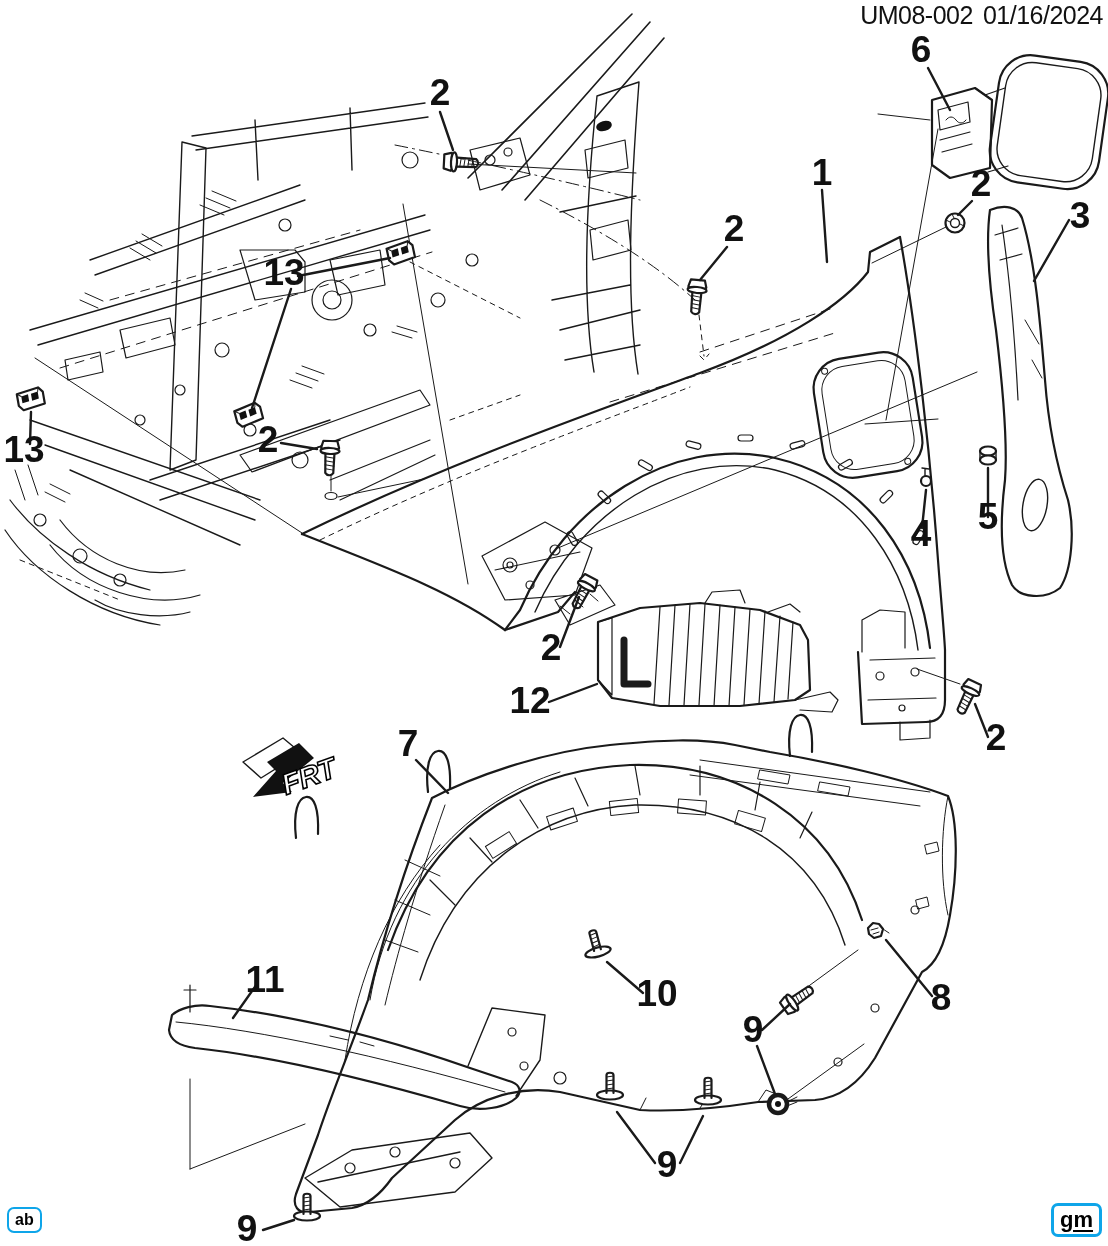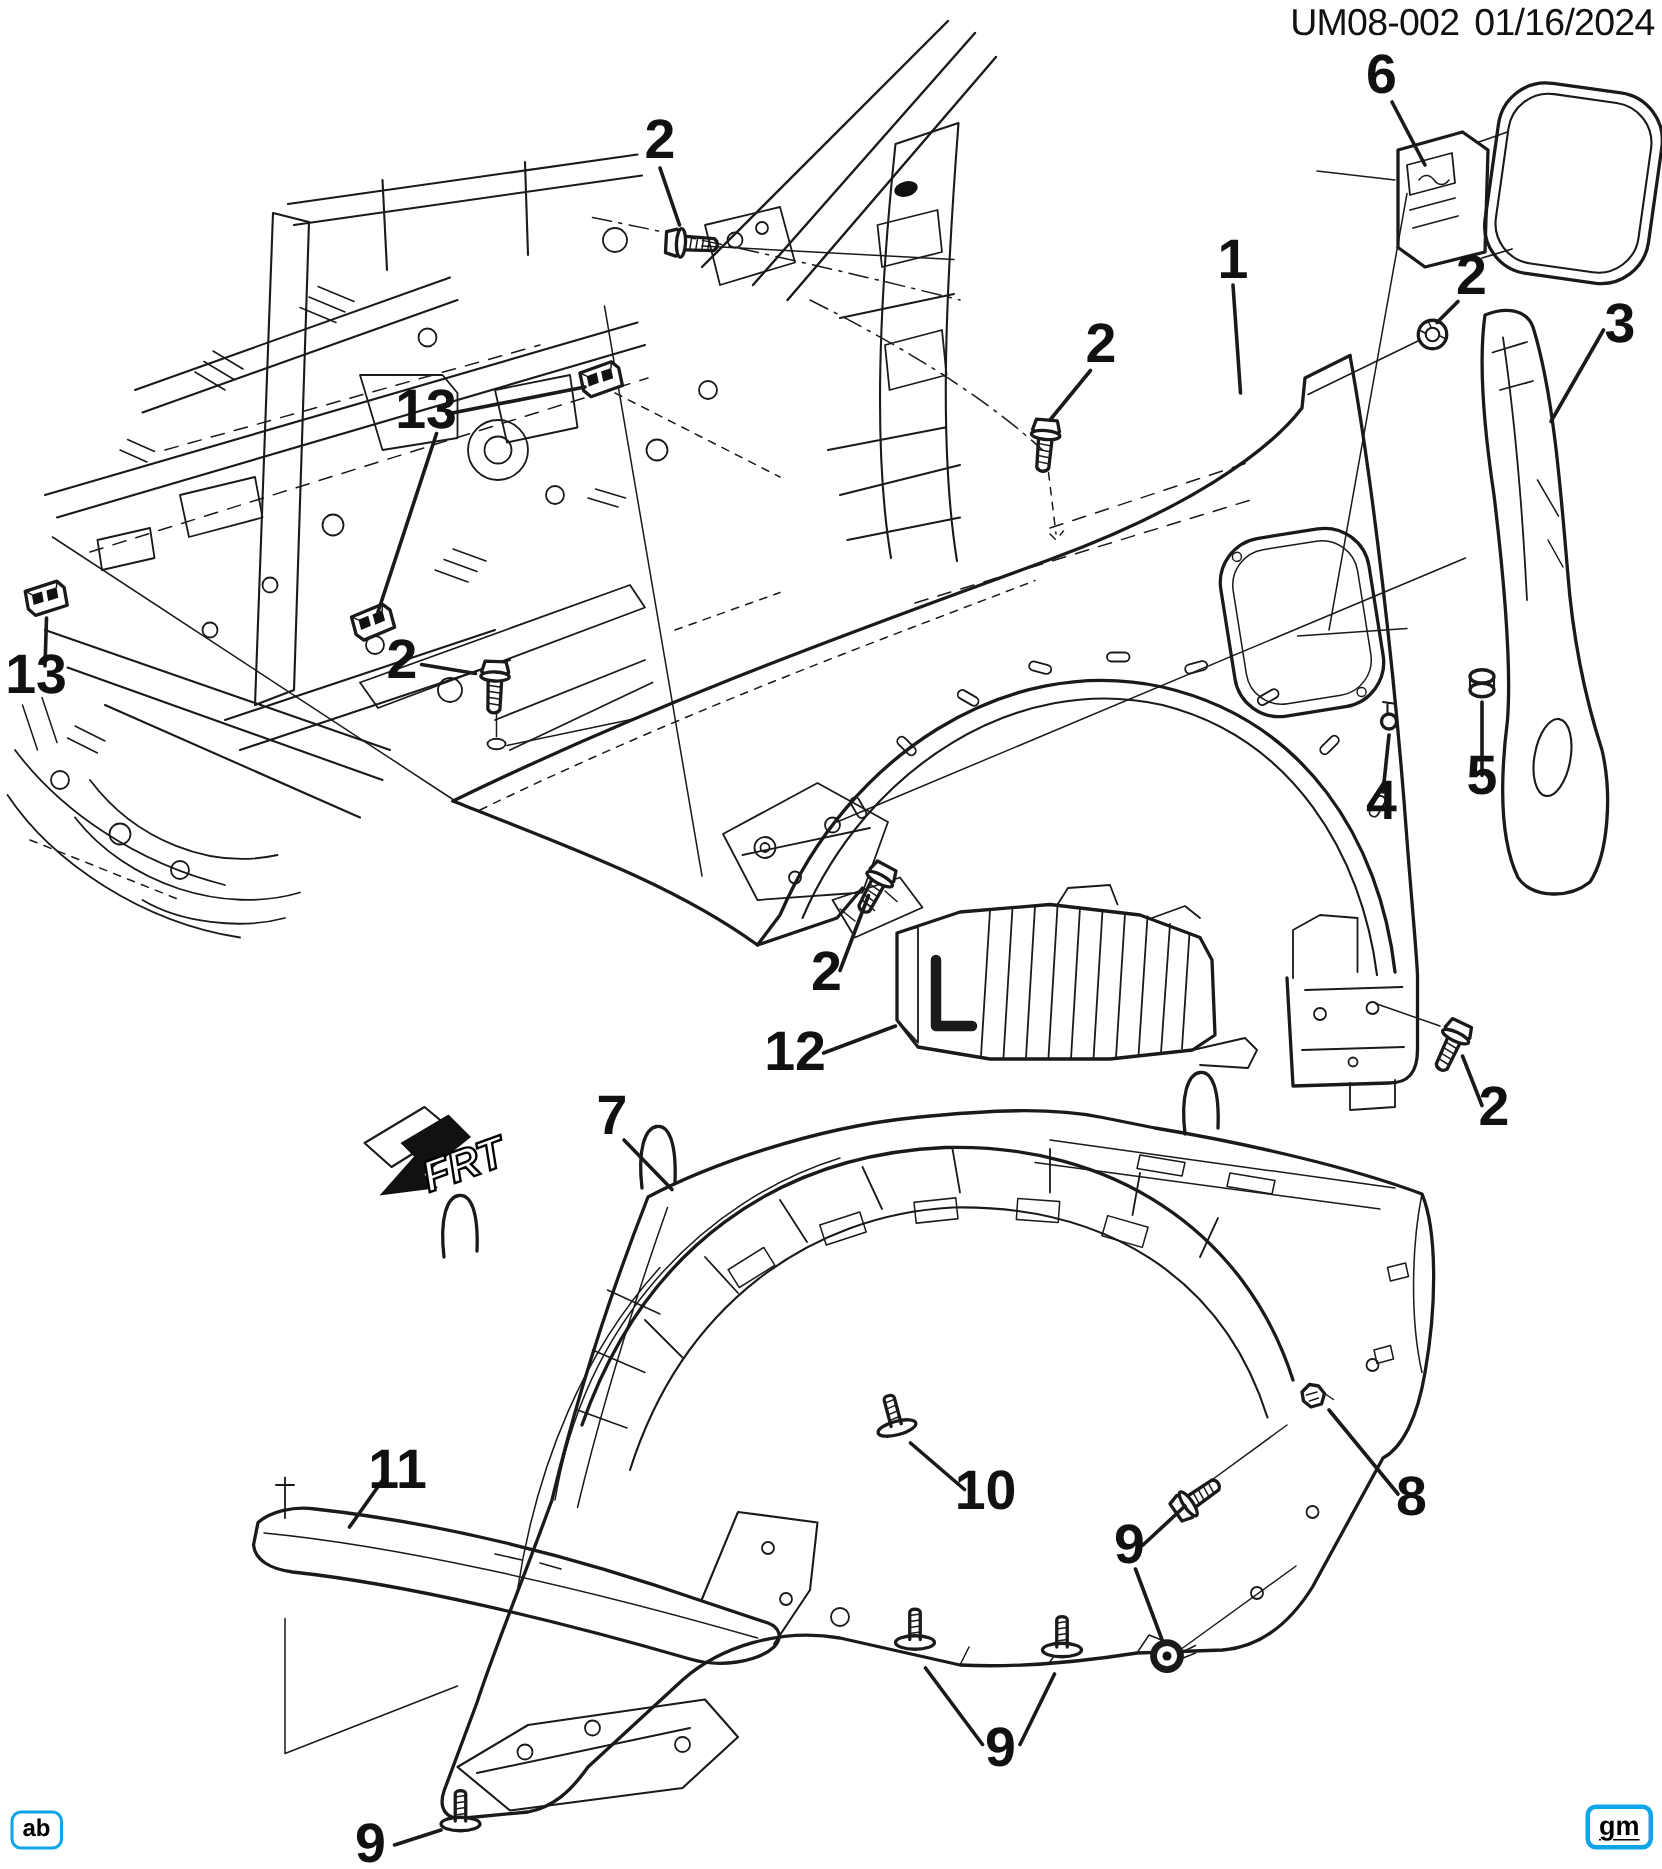--- a/index.html
+++ b/index.html
@@ -3,21 +3,21 @@
 <meta charset="utf-8">
 <style>
   html,body{margin:0;padding:0;background:#fff;}
   #page{position:relative;width:1108px;height:1246px;background:#fff;overflow:hidden;
         font-family:"Liberation Sans",sans-serif;color:#111;}
   #hdr{position:absolute;top:1px;right:5px;font-size:25px;letter-spacing:-0.5px;color:#111;white-space:nowrap;}
   #hdr span{margin-left:10px;}
   .cornerbox{position:absolute;border:3px solid #0ea5e9;border-radius:7px;background:#fff;
              font-weight:bold;font-size:16px;padding:2px 6px;line-height:1.1;color:#000;}
   #abox{left:7px;top:1207px;border-width:2.5px;}
-  #gbox{right:6px;top:1203px;font-size:18px;}
+  #gbox{right:6px;top:1203px;font-size:22px;}
   #gbox span{text-decoration:underline;text-underline-offset:3px;}
   svg{position:absolute;left:0;top:0;}
   .s{stroke:#1a1a1a;fill:none;stroke-linecap:round;stroke-linejoin:round;}
   .w1{stroke-width:1;}
   .w12{stroke-width:1.2;}
   .w14{stroke-width:1.4;}
   .w16{stroke-width:1.6;}
   .w2{stroke-width:2.2;}
   .lead{stroke-width:2.4;}
   .dash{stroke-dasharray:9 7;}

